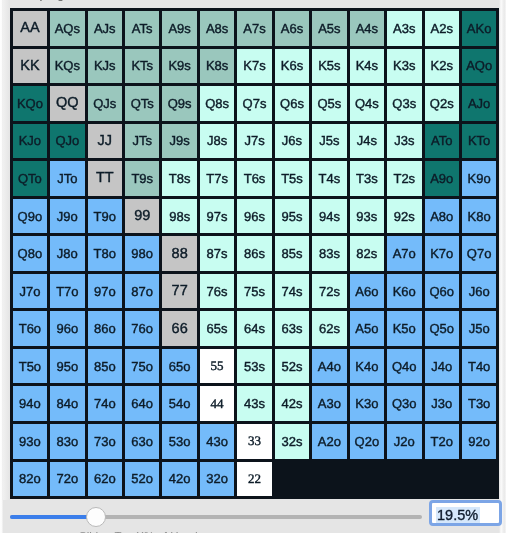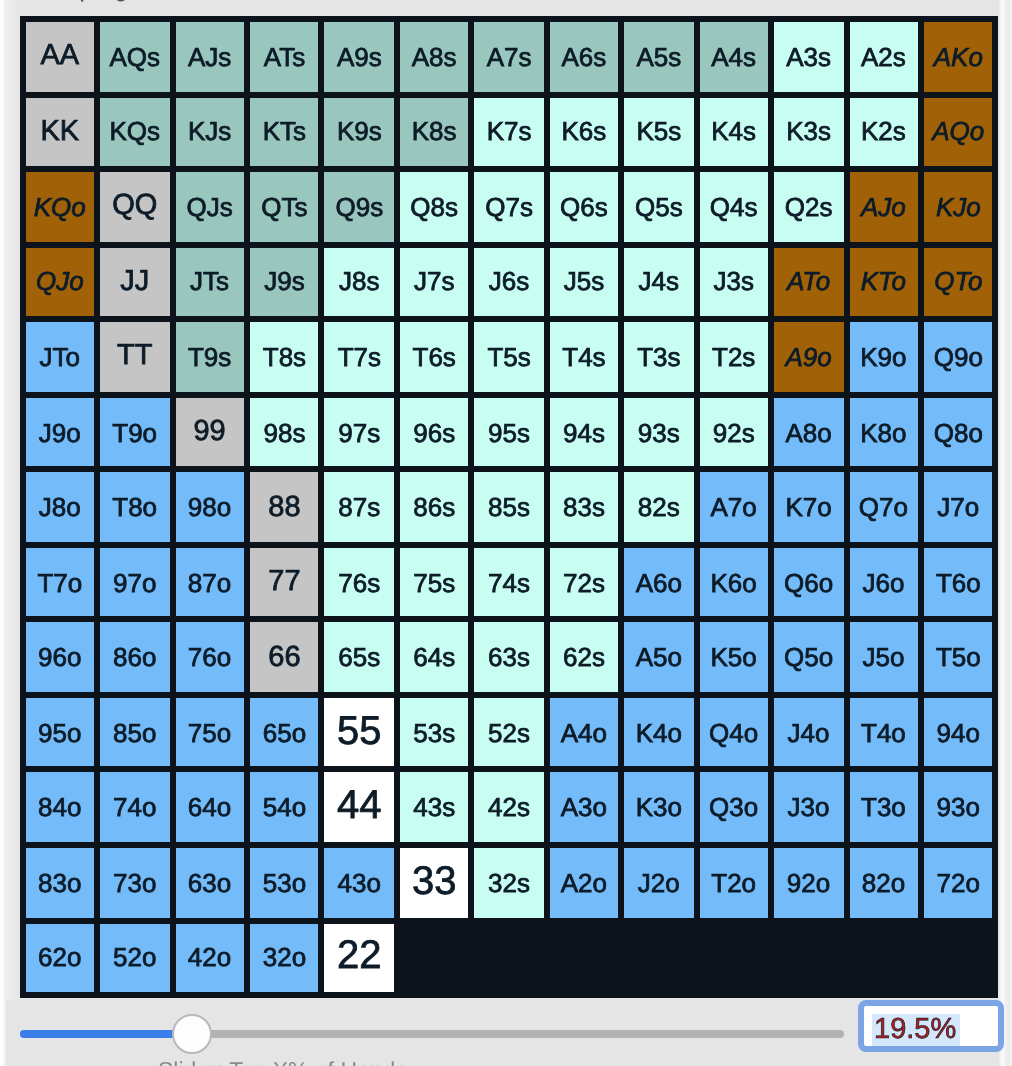--- a/index.html
+++ b/index.html
@@ -29,35 +29,35 @@
     grid-template-columns:repeat(13,1fr);
     grid-template-rows:repeat(13,1fr);
     gap:3px;
   }
   .cell{
     display:flex;align-items:center;justify-content:center;
     text-rendering:geometricPrecision;
     font-size:13px;color:#0d1c28;-webkit-text-stroke:0.4px #0d1c28;
   }
   .cell.pair{background:#c5c5c5;font-size:14.5px;}
-  .cell.pair-light{background:#ffffff;font-size:20px;}
+  .cell.pair-light{background:#ffffff;font-size:13px;font-family:Liberation Serif, serif;}
   .cell.suited-med{background:#9ac7bd;}
   .cell.suited-light{background:#c8fdf1;}
-  .cell.off-dark{background:#a16207;font-style:italic;}
+  .cell.off-dark{background:#0f766e;}
   .cell.off-light{background:#74bbfa;}
 
   .slider-row{position:absolute;left:0;top:500px;width:506px;height:33px;}
   .track{position:absolute;left:10px;top:14.5px;width:411px;height:4px;border-radius:2px;background:#b3b3b3;}
   .track-fill{position:absolute;left:0;top:0;height:4px;border-radius:2px;background:#3b7eea;}
   .thumb{position:absolute;width:20px;height:20px;border-radius:50%;background:#fdfdfd;
      border:1px solid #b9b9b9;box-sizing:border-box;top:7px;}
   .valuebox{position:absolute;left:428.5px;top:500px;width:73px;height:26px;
     box-sizing:border-box;border:3.5px solid #7ca5e6;border-radius:4px;background:#fff;
     display:flex;align-items:center;}
-  .valuetext{font-size:14.5px;color:#b91c1c;-webkit-text-stroke:0.35px #0f2130;background:#d5e7fb;padding:3px 1.5px 2px 1.5px;margin-left:4px;line-height:11px;display:inline-block;position:relative;top:2px;}
+  .valuetext{font-size:14.5px;color:#0f172a;-webkit-text-stroke:0.35px #0f2130;background:#d5e7fb;padding:3px 1.5px 2px 1.5px;margin-left:4px;line-height:11px;display:inline-block;position:relative;top:2px;}
   .caption{position:absolute;left:79px;top:530px;font-size:11.5px;color:#8a8a8a;white-space:nowrap;}
 </style>
 </head>
 <body>
 
 <div id="page">
   <div class="canvas-halo"></div>
   <div class="edge-left"></div>
   <div class="edge-right"></div>
   <div class="partial-title">Hand Grouping</div>
@@ -91,20 +91,21 @@
       <div class="cell off-dark">KQo</div>
       <div class="cell pair">QQ</div>
       <div class="cell suited-med">QJs</div>
       <div class="cell suited-med">QTs</div>
       <div class="cell suited-med">Q9s</div>
       <div class="cell suited-light">Q8s</div>
       <div class="cell suited-light">Q7s</div>
       <div class="cell suited-light">Q6s</div>
       <div class="cell suited-light">Q5s</div>
       <div class="cell suited-light">Q4s</div>
+      <div class="cell suited-light">Q3s</div>
       <div class="cell suited-light">Q2s</div>
       <div class="cell off-dark">AJo</div>
       <div class="cell off-dark">KJo</div>
       <div class="cell off-dark">QJo</div>
       <div class="cell pair">JJ</div>
       <div class="cell suited-med">JTs</div>
       <div class="cell suited-med">J9s</div>
       <div class="cell suited-light">J8s</div>
       <div class="cell suited-light">J7s</div>
       <div class="cell suited-light">J6s</div>
@@ -206,20 +207,21 @@
       <div class="cell off-light">T3o</div>
       <div class="cell off-light">93o</div>
       <div class="cell off-light">83o</div>
       <div class="cell off-light">73o</div>
       <div class="cell off-light">63o</div>
       <div class="cell off-light">53o</div>
       <div class="cell off-light">43o</div>
       <div class="cell pair-light">33</div>
       <div class="cell suited-light">32s</div>
       <div class="cell off-light">A2o</div>
+      <div class="cell off-light">Q2o</div>
       <div class="cell off-light">J2o</div>
       <div class="cell off-light">T2o</div>
       <div class="cell off-light">92o</div>
       <div class="cell off-light">82o</div>
       <div class="cell off-light">72o</div>
       <div class="cell off-light">62o</div>
       <div class="cell off-light">52o</div>
       <div class="cell off-light">42o</div>
       <div class="cell off-light">32o</div>
       <div class="cell pair-light">22</div>

